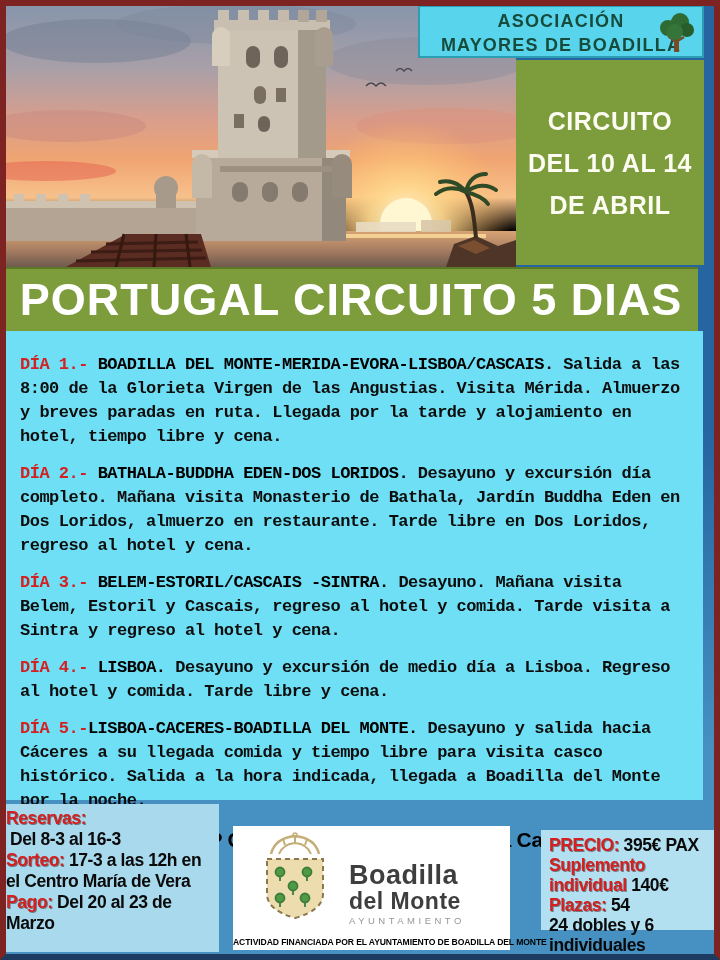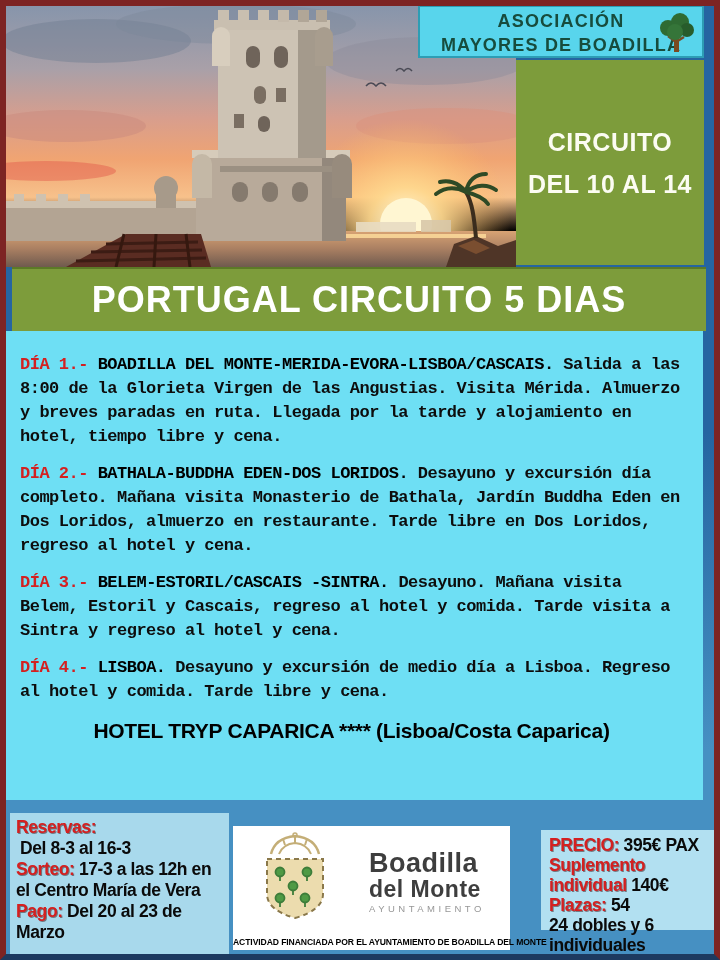--- a/index.html
+++ b/index.html
@@ -36,48 +36,48 @@
   
   .circuit{
     position:absolute;left:516px;top:60px;width:188px;height:205px;z-index:5;
     background:var(--olive);color:#fcfcf2;font-weight:bold;font-size:25px;line-height:42px;
     display:flex;flex-direction:column;align-items:center;justify-content:center;text-align:center;
     letter-spacing:.5px;
   }
 
   
   .banner{
-    position:absolute;left:12px;top:267px;width:694px;height:64px;z-index:5;
+    position:absolute;left:4px;top:267px;width:694px;height:64px;z-index:5;
     background:var(--olive);border-top:2px solid #5c7a26;
-    color:#fff;font-weight:bold;font-size:36px;line-height:62px;text-align:center;letter-spacing:1px;
+    color:#fff;font-weight:bold;font-size:45px;line-height:62px;text-align:center;letter-spacing:1px;
   }
 
   
   .body{
     position:absolute;left:6px;top:331px;width:697px;height:469px;
     background:var(--cyan);padding:22px 20px 0 14px;
   }
   .day{margin:0 0 13px;font-size:17px;line-height:24px;font-weight:bold;color:#0d0d0d;letter-spacing:-.5px;font-family:Liberation Mono, monospace;}
   .day .lbl{color:var(--red);}
   .day .route{color:#000;}
   .hotel{margin-top:15px;text-align:center;font-size:21px;font-weight:bold;color:#000;letter-spacing:-.3px;}
 
   
   .resv{
-    position:absolute;left:10px;top:804px;width:219px;height:148px;z-index:5;
+    position:absolute;left:0;top:804px;width:219px;height:148px;z-index:5;
     background:var(--box-blue);padding:4px 5px 0 6px;
-    font-size:17.5px;line-height:21px;font-weight:bold;color:#0a0a0a;letter-spacing:-.4px;margin-top:9px;
+    font-size:17.5px;line-height:21px;font-weight:bold;color:#0a0a0a;letter-spacing:-.4px;
   }
   .resv .red,.price .red{color:var(--red);text-shadow:1px 1px 0 rgba(40,0,0,.45);}
 
   .muni{
     position:absolute;left:233px;top:826px;width:277px;height:124px;z-index:5;background:#fff;
   }
   .muni .logo{position:absolute;left:12px;top:6px;}
-  .muni .wordmark{position:absolute;left:116px;top:24px;color:#3e3e3e;font-weight:bold;margin-left:20px;}
+  .muni .wordmark{position:absolute;left:116px;top:36px;color:#3e3e3e;font-weight:bold;}
   .muni .n1{font-size:27px;line-height:27px;letter-spacing:.5px;}
   .muni .n2{font-size:23px;line-height:24px;letter-spacing:.5px;}
   .muni .n3{font-size:9.5px;letter-spacing:3.5px;color:#979797;font-weight:normal;margin-top:2px;}
   .muni .fin{
     position:absolute;left:0;right:0;bottom:3px;text-align:center;
     font-size:8.6px;font-weight:bold;color:#000;white-space:nowrap;letter-spacing:-.1px;
   }
 
   .price{
     position:absolute;left:515px;top:830px;width:190px;height:100px;z-index:5;
@@ -198,29 +198,31 @@
       <circle cx="13" cy="16" r="8" fill="#2f6b33"></circle>
       <circle cx="25" cy="10" r="9" fill="#2f6b33"></circle>
       <circle cx="32" cy="18" r="7" fill="#275c2b"></circle>
       <circle cx="20" cy="20" r="8" fill="#357539"></circle>
     </svg>
   </div>
 
   <div class="circuit">
     <div>CIRCUITO</div>
     <div>DEL 10 AL 14</div>
+    <div>DE ABRIL</div>
   </div>
 
   <div class="banner">PORTUGAL CIRCUITO 5 DIAS</div>
 
   <div class="body">
     <p class="day"><span class="lbl">DÍA 1.- </span><span class="route">BOADILLA DEL MONTE-MERIDA-EVORA-LISBOA/CASCAIS. </span><span>Salida a las 8:00 de la Glorieta Virgen de las Angustias. Visita Mérida. Almuerzo y breves paradas en ruta. Llegada por la tarde y alojamiento en hotel, tiempo libre y cena.</span></p>
     <p class="day"><span class="lbl">DÍA 2.- </span><span class="route">BATHALA-BUDDHA EDEN-DOS LORIDOS. </span><span>Desayuno y excursión día completo. Mañana visita Monasterio de Bathala, Jardín Buddha Eden en Dos Loridos, almuerzo en restaurante. Tarde libre en Dos Loridos, regreso al hotel y cena.</span></p>
     <p class="day"><span class="lbl">DÍA 3.- </span><span class="route">BELEM-ESTORIL/CASCAIS -SINTRA. </span><span>Desayuno. Mañana visita Belem, Estoril y Cascais, regreso al hotel y comida. Tarde visita a Sintra y regreso al hotel y cena.</span></p>
     <p class="day"><span class="lbl">DÍA 4.- </span><span class="route">LISBOA. </span><span>Desayuno y excursión de medio día a Lisboa. Regreso al hotel y comida. Tarde libre y cena.</span></p>
+    <p class="day"><span class="lbl">DÍA 5.-</span><span class="route">LISBOA-CACERES-BOADILLA DEL MONTE. </span><span>Desayuno y salida hacia Cáceres a su llegada comida y tiempo libre para visita casco histórico. Salida a la hora indicada, llegada a Boadilla del Monte por la noche.</span></p>
     <div class="hotel">HOTEL TRYP CAPARICA  **** (Lisboa/Costa Caparica)</div>
   </div>
 
   <div class="resv">
     <div><span class="red">Reservas:</span></div>
     <div style="padding-left:4px;">Del  8-3 al 16-3</div>
     <div><span class="red">Sorteo: </span><span>17-3 a las 12h en el Centro María de Vera</span></div>
     <div><span class="red">Pago: </span><span>Del 20 al 23 de Marzo</span></div>
   </div>
 

